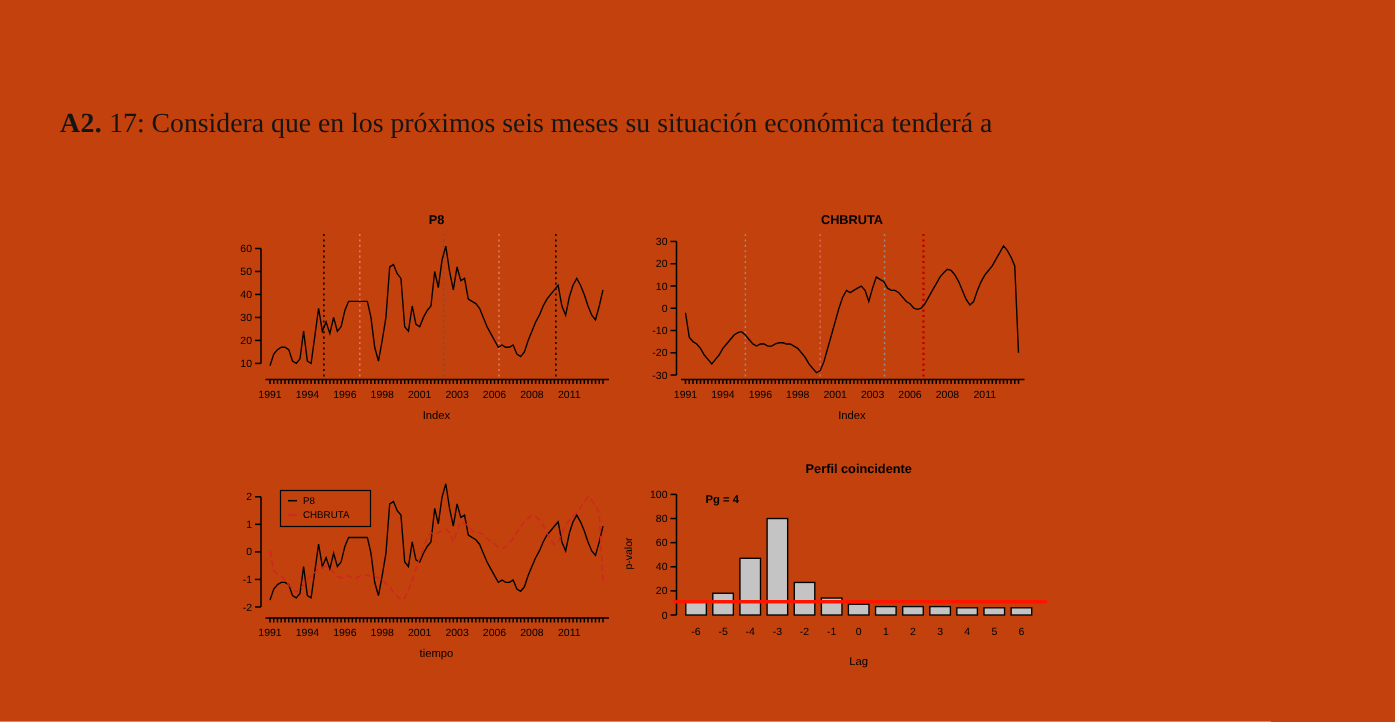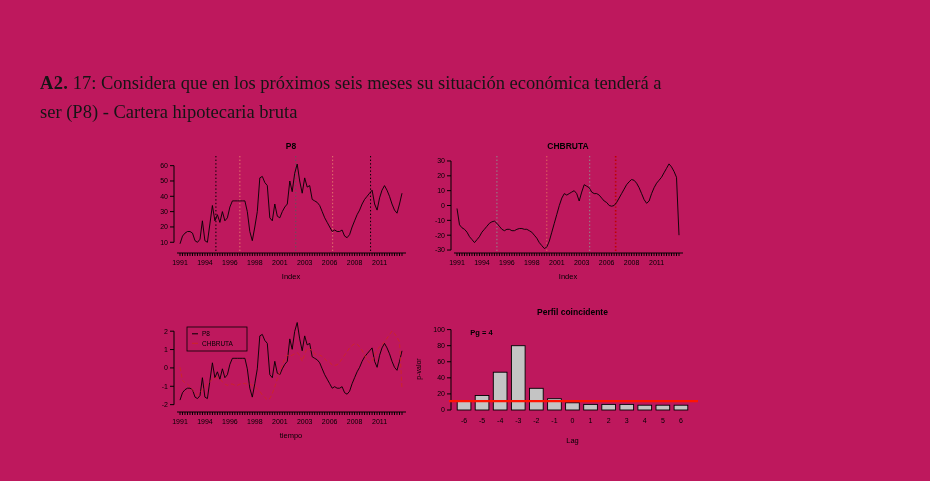--- a/index.html
+++ b/index.html
@@ -1,34 +1,33 @@
 <!DOCTYPE html>
 <html><head>
 <meta charset="utf-8">
 <style>
   html,body{margin:0;padding:0;background:#ffffff;}
   body{width:930px;height:481px;overflow:hidden;font-family:"Liberation Sans","DejaVu Sans",sans-serif;}
-  .page{position:relative;width:930px;height:481px;background:#be185d;}
+  .page{position:relative;width:930px;height:481px;background:#c2410c;}
   .caption{position:absolute;left:40px;top:50px;width:780px;
     font-family:"Liberation Serif","DejaVu Serif",serif;
     font-size:18.5px;line-height:29px;color:#151515;}
   .caption b{font-weight:bold;letter-spacing:.3px;}
   svg{position:absolute;overflow:visible;}
   svg text{font-family:"Liberation Sans","DejaVu Sans",sans-serif;fill:#000;}
   #svg-p8{left:148px;top:138px;}
   #svg-chbruta{left:425px;top:138px;}
   #svg-combined{left:148px;top:300px;}
   #svg-perfil{left:408px;top:300px;}
 </style>
 </head>
 <body>
 
 <div class="page">
   <p class="caption"><b>A2.</b><span> 17: Considera que en los próximos seis meses su situación económica tenderá a</span><br>
-    <span>ser (P8) - Cartera hipotecaria bruta</span>
   </p>
 
   <div>
     <svg id="svg-p8" width="280" height="162" viewBox="0 0 280 162">
         <text x="143" y="11" font-size="8.5" text-anchor="middle" font-weight="bold">P8</text>
         <line x1="26" y1="104.2741935483871" x2="26" y2="27.661290322580655" stroke="#000" stroke-width="1"></line>
         <line x1="26" y1="104.2741935483871" x2="22" y2="104.2741935483871" stroke="#000"></line>
         <text x="20" y="106.67419354838711" font-size="7" text-anchor="end">10</text>
         <line x1="26" y1="88.95161290322581" x2="22" y2="88.95161290322581" stroke="#000"></line>
         <text x="20" y="91.35161290322581" font-size="7" text-anchor="end">20</text>

